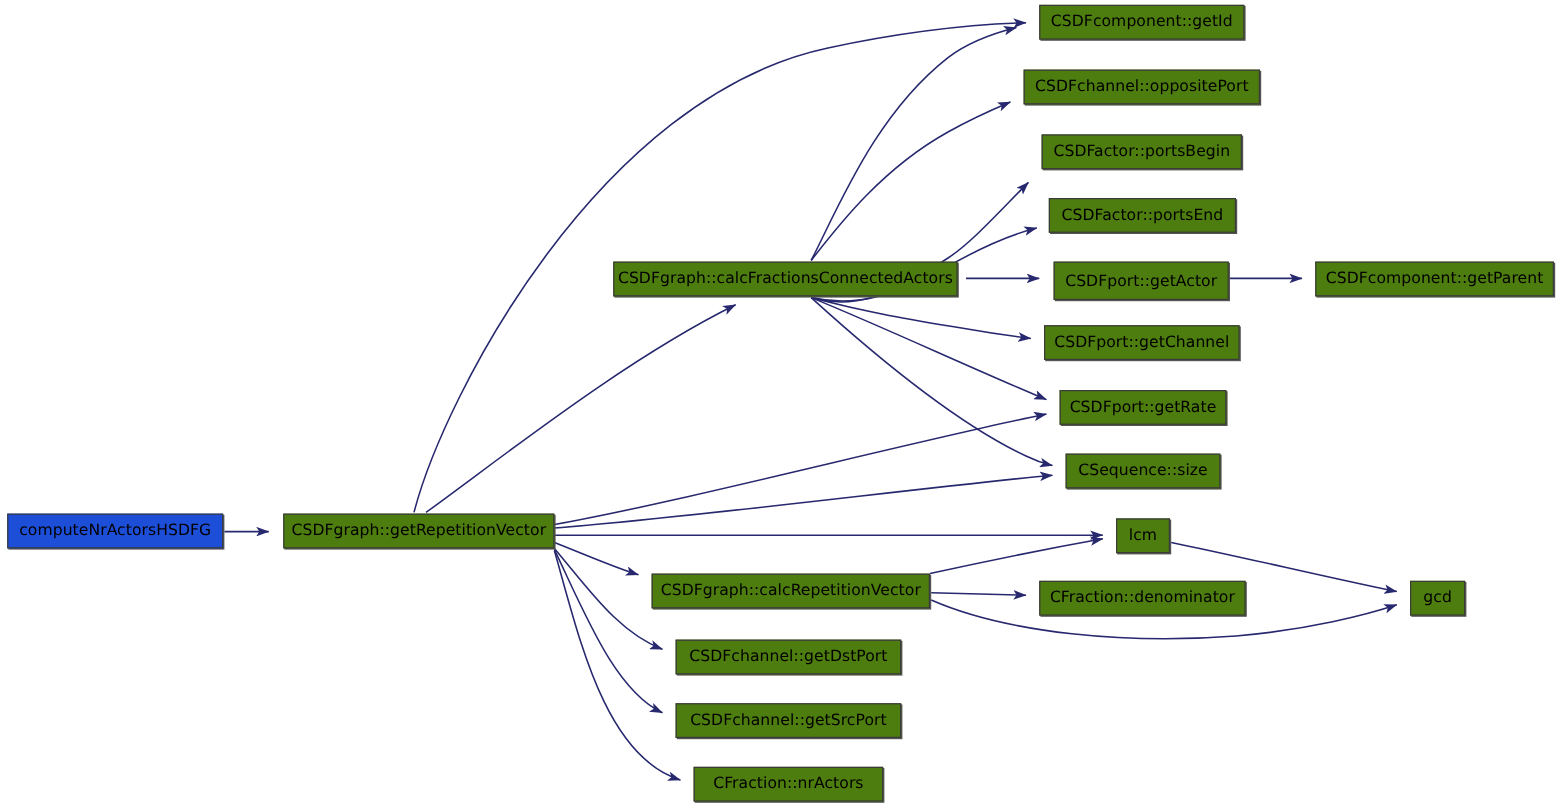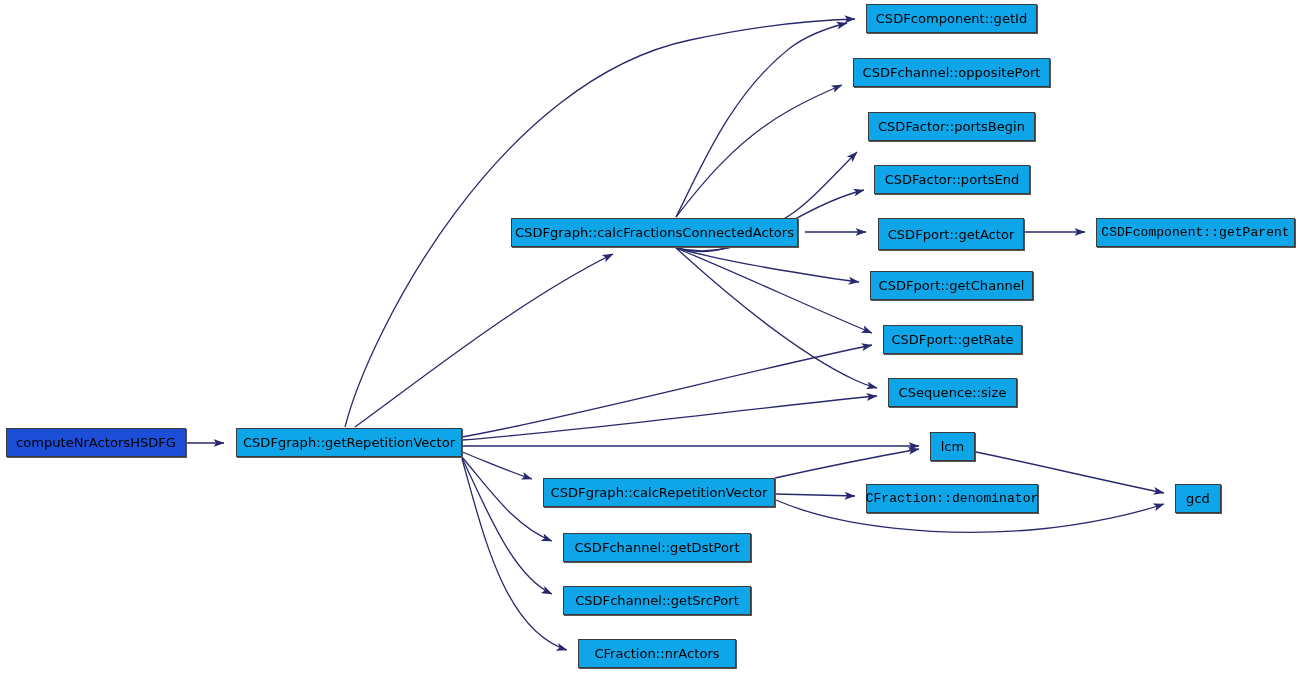--- a/index.html
+++ b/index.html
@@ -19,21 +19,21 @@
     position: absolute;
     left: 0;
     top: 0;
     width: 1304px;
     height: 675px;
   }
   .node {
     position: absolute;
     box-sizing: border-box;
     border: 1px solid #3b3b3b;
-    background: #0ea5e9;
+    background: #4d7c0f;
     color: #000000;
     display: flex;
     align-items: center;
     justify-content: center;
     font-size: 13px;
     line-height: 1;
     white-space: nowrap;
     letter-spacing: 0.05px;
     z-index: 2;
     box-shadow: 1px 1px 0 0 #555555;
@@ -123,23 +123,23 @@
       </div>
       <div class="node" style="left: 883px; top: 325px; width: 139px; height: 29px;">
         <span class="node-label">CSDFport::getRate</span>
       </div>
       <div class="node" style="left: 888px; top: 378px; width: 129px; height: 29px;">
         <span class="node-label">CSequence::size</span>
       </div>
       <div class="node" style="left: 930px; top: 432px; width: 45px; height: 29px;">
         <span class="node-label">lcm</span>
       </div>
-      <div class="node" style="left: 866px; top: 484px; width: 172px; height: 29px; font-family: Liberation Mono, monospace;">
+      <div class="node" style="left: 866px; top: 484px; width: 172px; height: 29px;">
         <span class="node-label">CFraction::denominator</span>
       </div>
-      <div class="node" style="left: 1096px; top: 218px; width: 199px; height: 29px; font-family: Liberation Mono, monospace;">
+      <div class="node" style="left: 1096px; top: 218px; width: 199px; height: 29px;">
         <span class="node-label">CSDFcomponent::getParent</span>
       </div>
       <div class="node" style="left: 1175px; top: 484px; width: 46px; height: 29px;">
         <span class="node-label">gcd</span>
       </div>
     </div>
 </div>
 
 </body></html>

